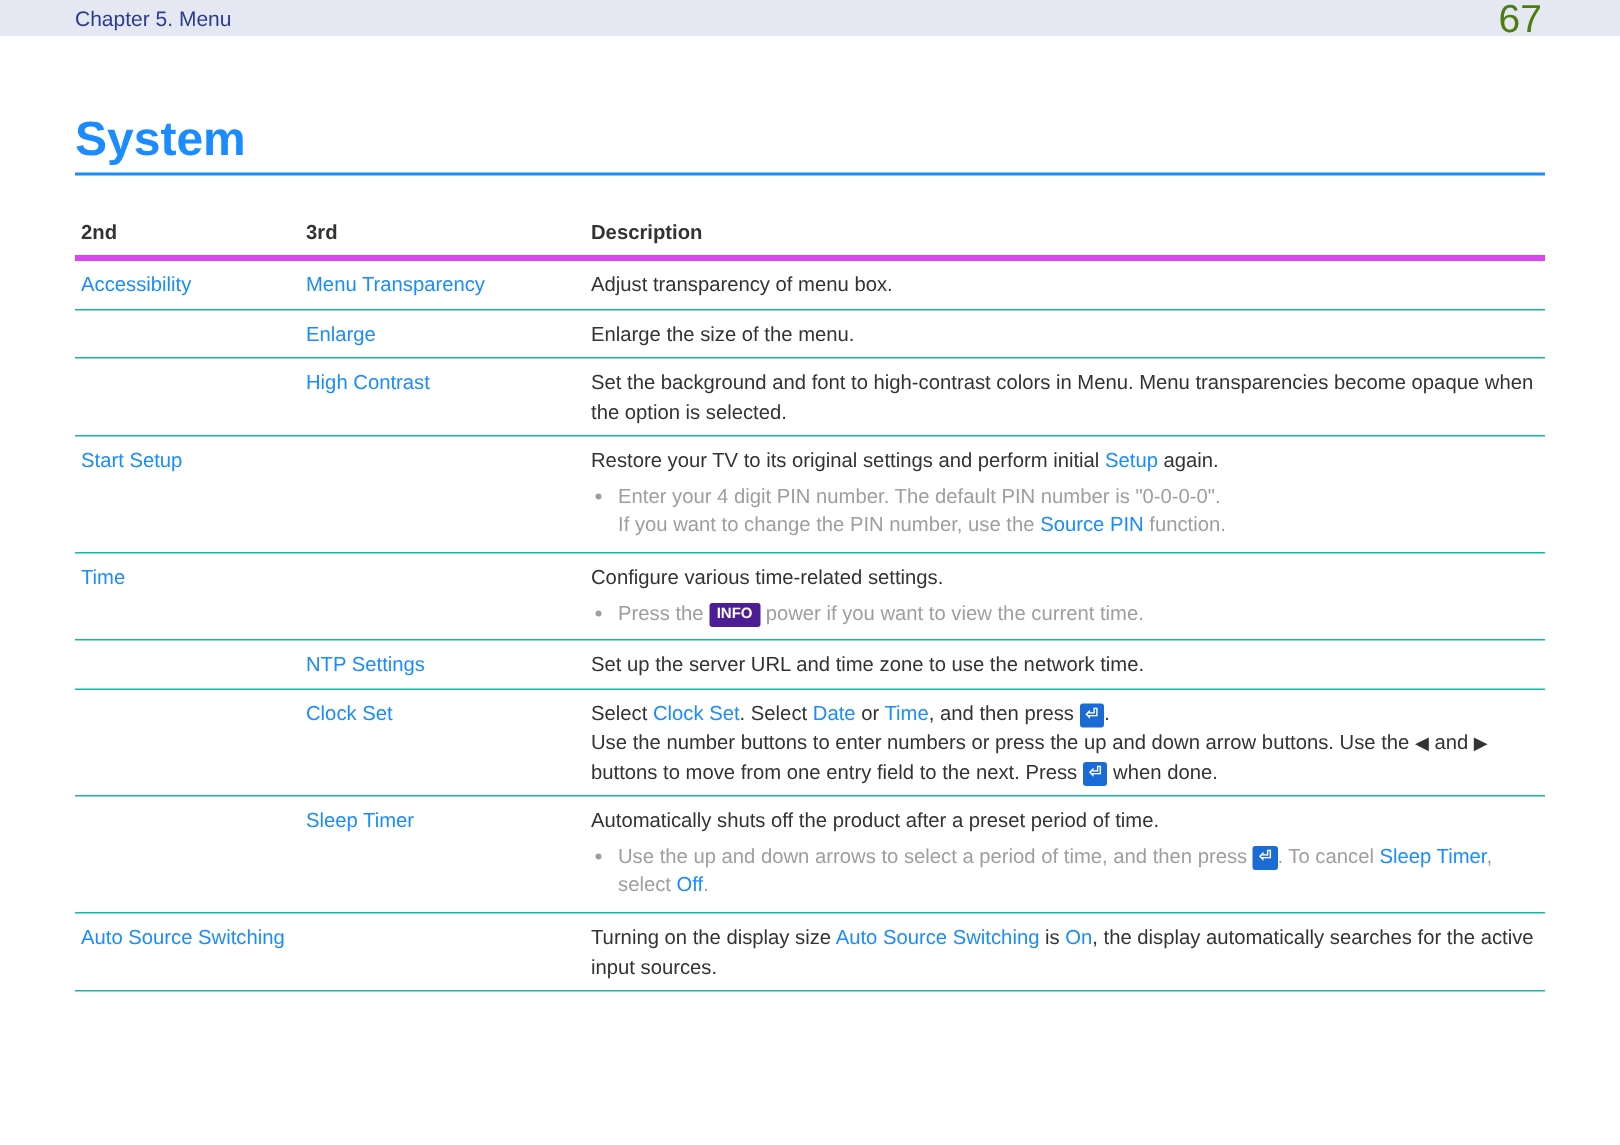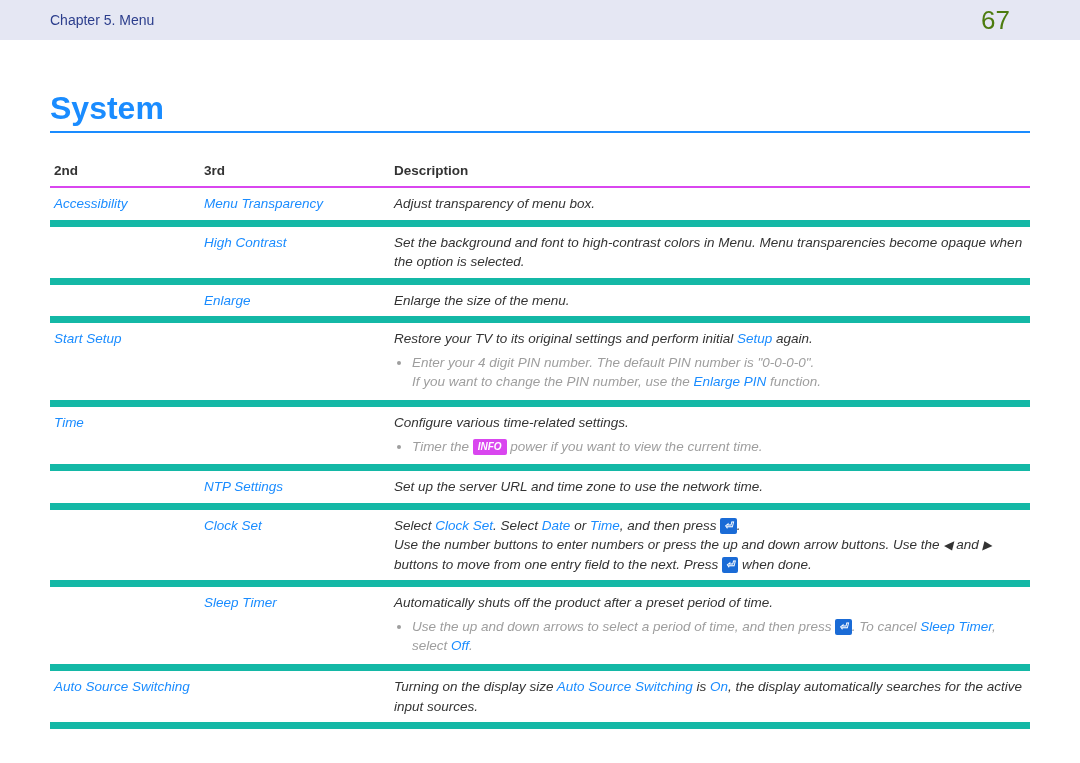--- a/index.html
+++ b/index.html
@@ -7,25 +7,25 @@
     font-family: Arial, Helvetica, sans-serif;
     font-size: 13.5px;
     color: #333;
     background: #fff;
     width: 1080px;
     height: 763px;
     overflow: hidden;
   }
   .header-bar {
     background: #e5e7f3;
-    height: 40px;
+    height: 24px;
     display: flex;
     justify-content: space-between;
     align-items: center;
-    padding: 0 70px 0 50px;
+    padding: 0 52px 0 50px;
   }
   .chapter { color: #2b3d8c; font-size: 14px; }
   .page-num { color: #4d7c0f; font-size: 26px; font-weight: 400; }
   .content { padding: 50px 50px 0 50px; }
   .h1 {
     color: #1a8cff;
     font-size: 32px;
     font-weight: 600;
     border-bottom: 2px solid #1a8cff;
     padding-bottom: 4px;
@@ -46,40 +46,39 @@
   table.menu {
     width: 100%;
     border-collapse: collapse;
     table-layout: fixed;
   }
   table.menu thead th {
     text-align: left;
     font-weight: 700;
     color: #333;
     padding: 8px 4px;
-    border-bottom: 2px solid #d946ef;
+    border-bottom: 4px solid #d946ef;
     font-size: 13.5px;
   }
   table.menu tbody td {
     vertical-align: top;
     padding: 6px 4px;
-    border-bottom: 7px solid #14b8a6;
+    border-bottom: 1px solid #14b8a6;
     line-height: 1.45;
-    font-style: italic;
   }
   .col-2nd { width: 150px; }
   .col-3rd { width: 190px; }
   .col-desc { width: auto; }
   .link { color: #1a8cff; }
   .muted { color: #9e9e9e; }
   ul.bullets { list-style: disc; margin-left: 18px; margin-top: 4px; }
   ul.bullets li { margin-bottom: 2px; }
   .info-badge {
     display: inline-block;
-    background: #d946ef;
+    background: #4c1d95;
     color: #fff;
     font-size: 10px;
     font-weight: 700;
     padding: 1px 5px;
     border-radius: 2px;
     vertical-align: 1px;
   }
   .enter-icon {
     display: inline-flex;
     align-items: center;
@@ -122,52 +121,52 @@
     <tbody>
 
       <tr>
         <td><span class="link">Accessibility</span></td>
         <td><span class="link">Menu Transparency</span></td>
         <td>Adjust transparency of menu box.</td>
       </tr>
 
       <tr>
         <td></td>
+        <td><span class="link">Enlarge</span></td>
+        <td>Enlarge the size of the menu.</td>
+      </tr>
+
+      <tr>
+        <td></td>
         <td><span class="link">High Contrast</span></td>
         <td>Set the background and font to high-contrast colors in Menu. Menu transparencies become opaque when the option is selected.</td>
-      </tr>
-
-      <tr>
-        <td></td>
-        <td><span class="link">Enlarge</span></td>
-        <td>Enlarge the size of the menu.</td>
       </tr>
 
       <tr>
         <td><span class="link">Start Setup</span></td>
         <td></td>
         <td>
           <span>Restore your TV to its original settings and perform initial </span><span class="link">Setup</span><span> again.</span>
           <ul class="bullets">
             <li class="muted">
               <span>Enter your 4 digit PIN number. The default PIN number is "0-0-0-0".</span><br>
-              <span>If you want to change the PIN number, use the </span><span class="link">Enlarge PIN</span><span> function.</span>
+              <span>If you want to change the PIN number, use the </span><span class="link">Source PIN</span><span> function.</span>
             </li>
           </ul>
         </td>
       </tr>
 
       <tr>
         <td><span class="link">Time</span></td>
         <td></td>
         <td>
           <span>Configure various time-related settings.</span>
           <ul class="bullets">
             <li class="muted">
-              <span>Timer the </span><span class="info-badge">INFO</span><span> power if you want to view the current time.</span>
+              <span>Press the </span><span class="info-badge">INFO</span><span> power if you want to view the current time.</span>
             </li>
           </ul>
         </td>
       </tr>
 
       <tr>
         <td></td>
         <td><span class="link">NTP Settings</span></td>
         <td>Set up the server URL and time zone to use the network time.</td>
       </tr>

